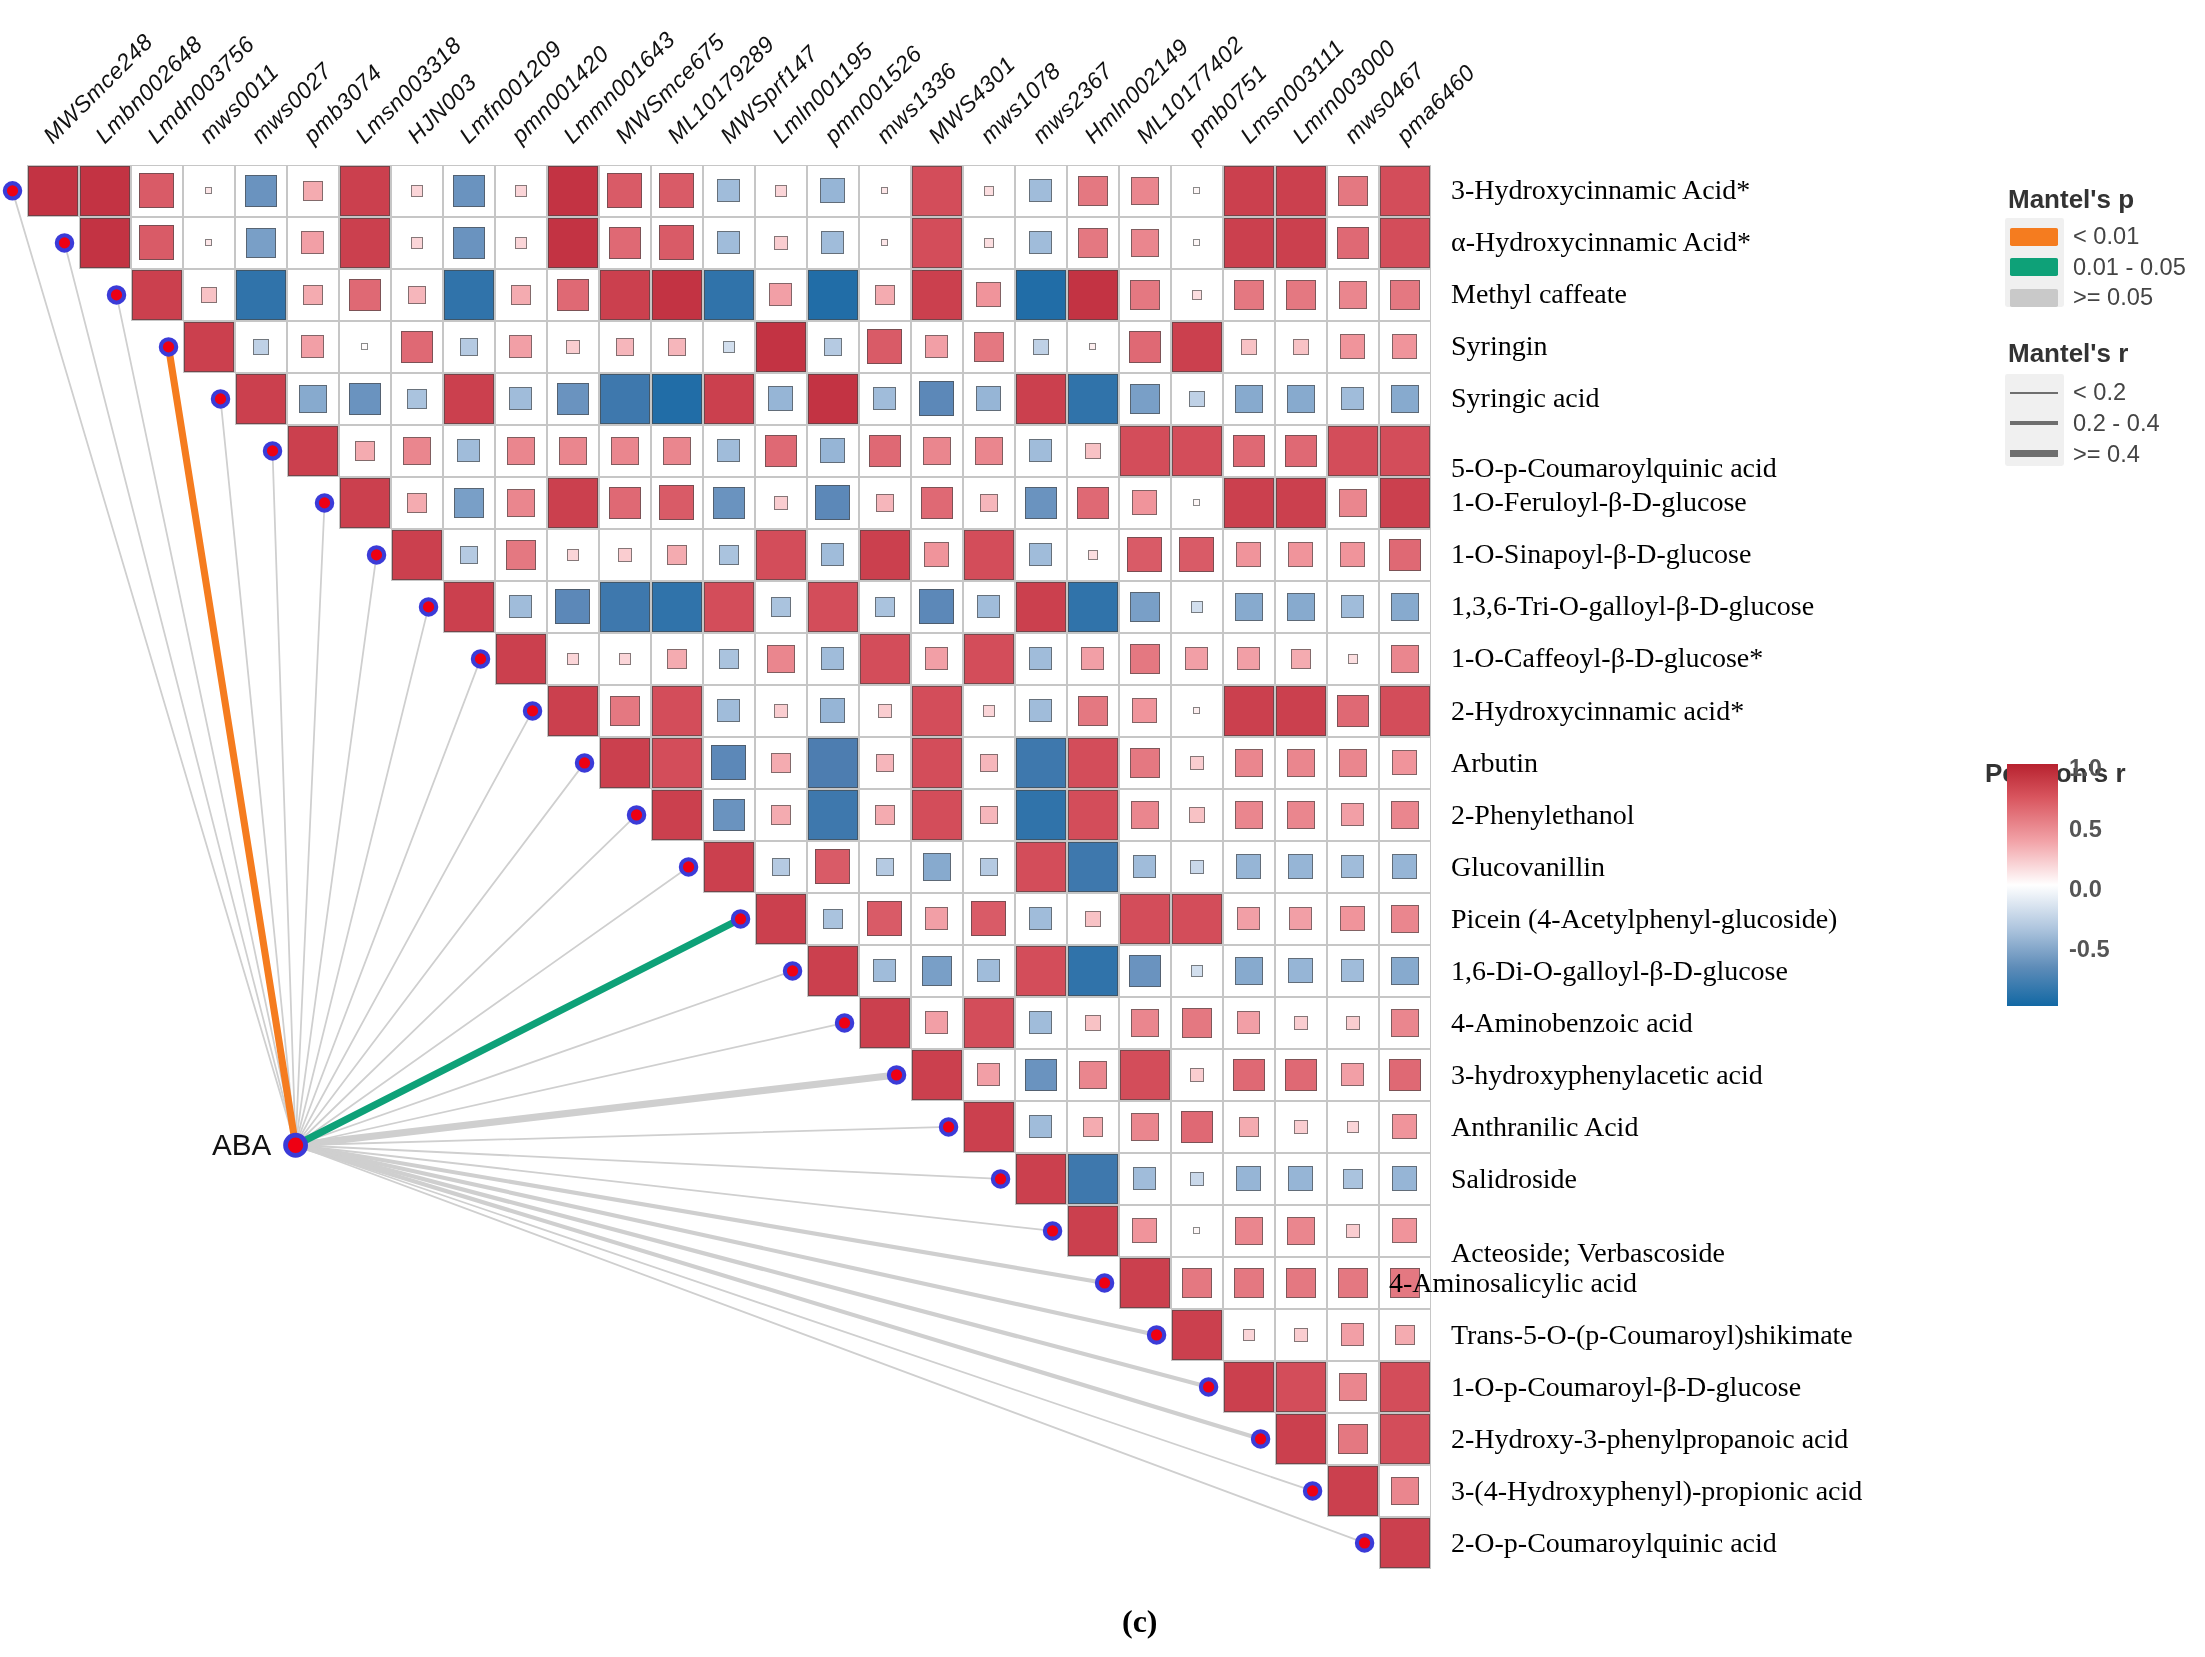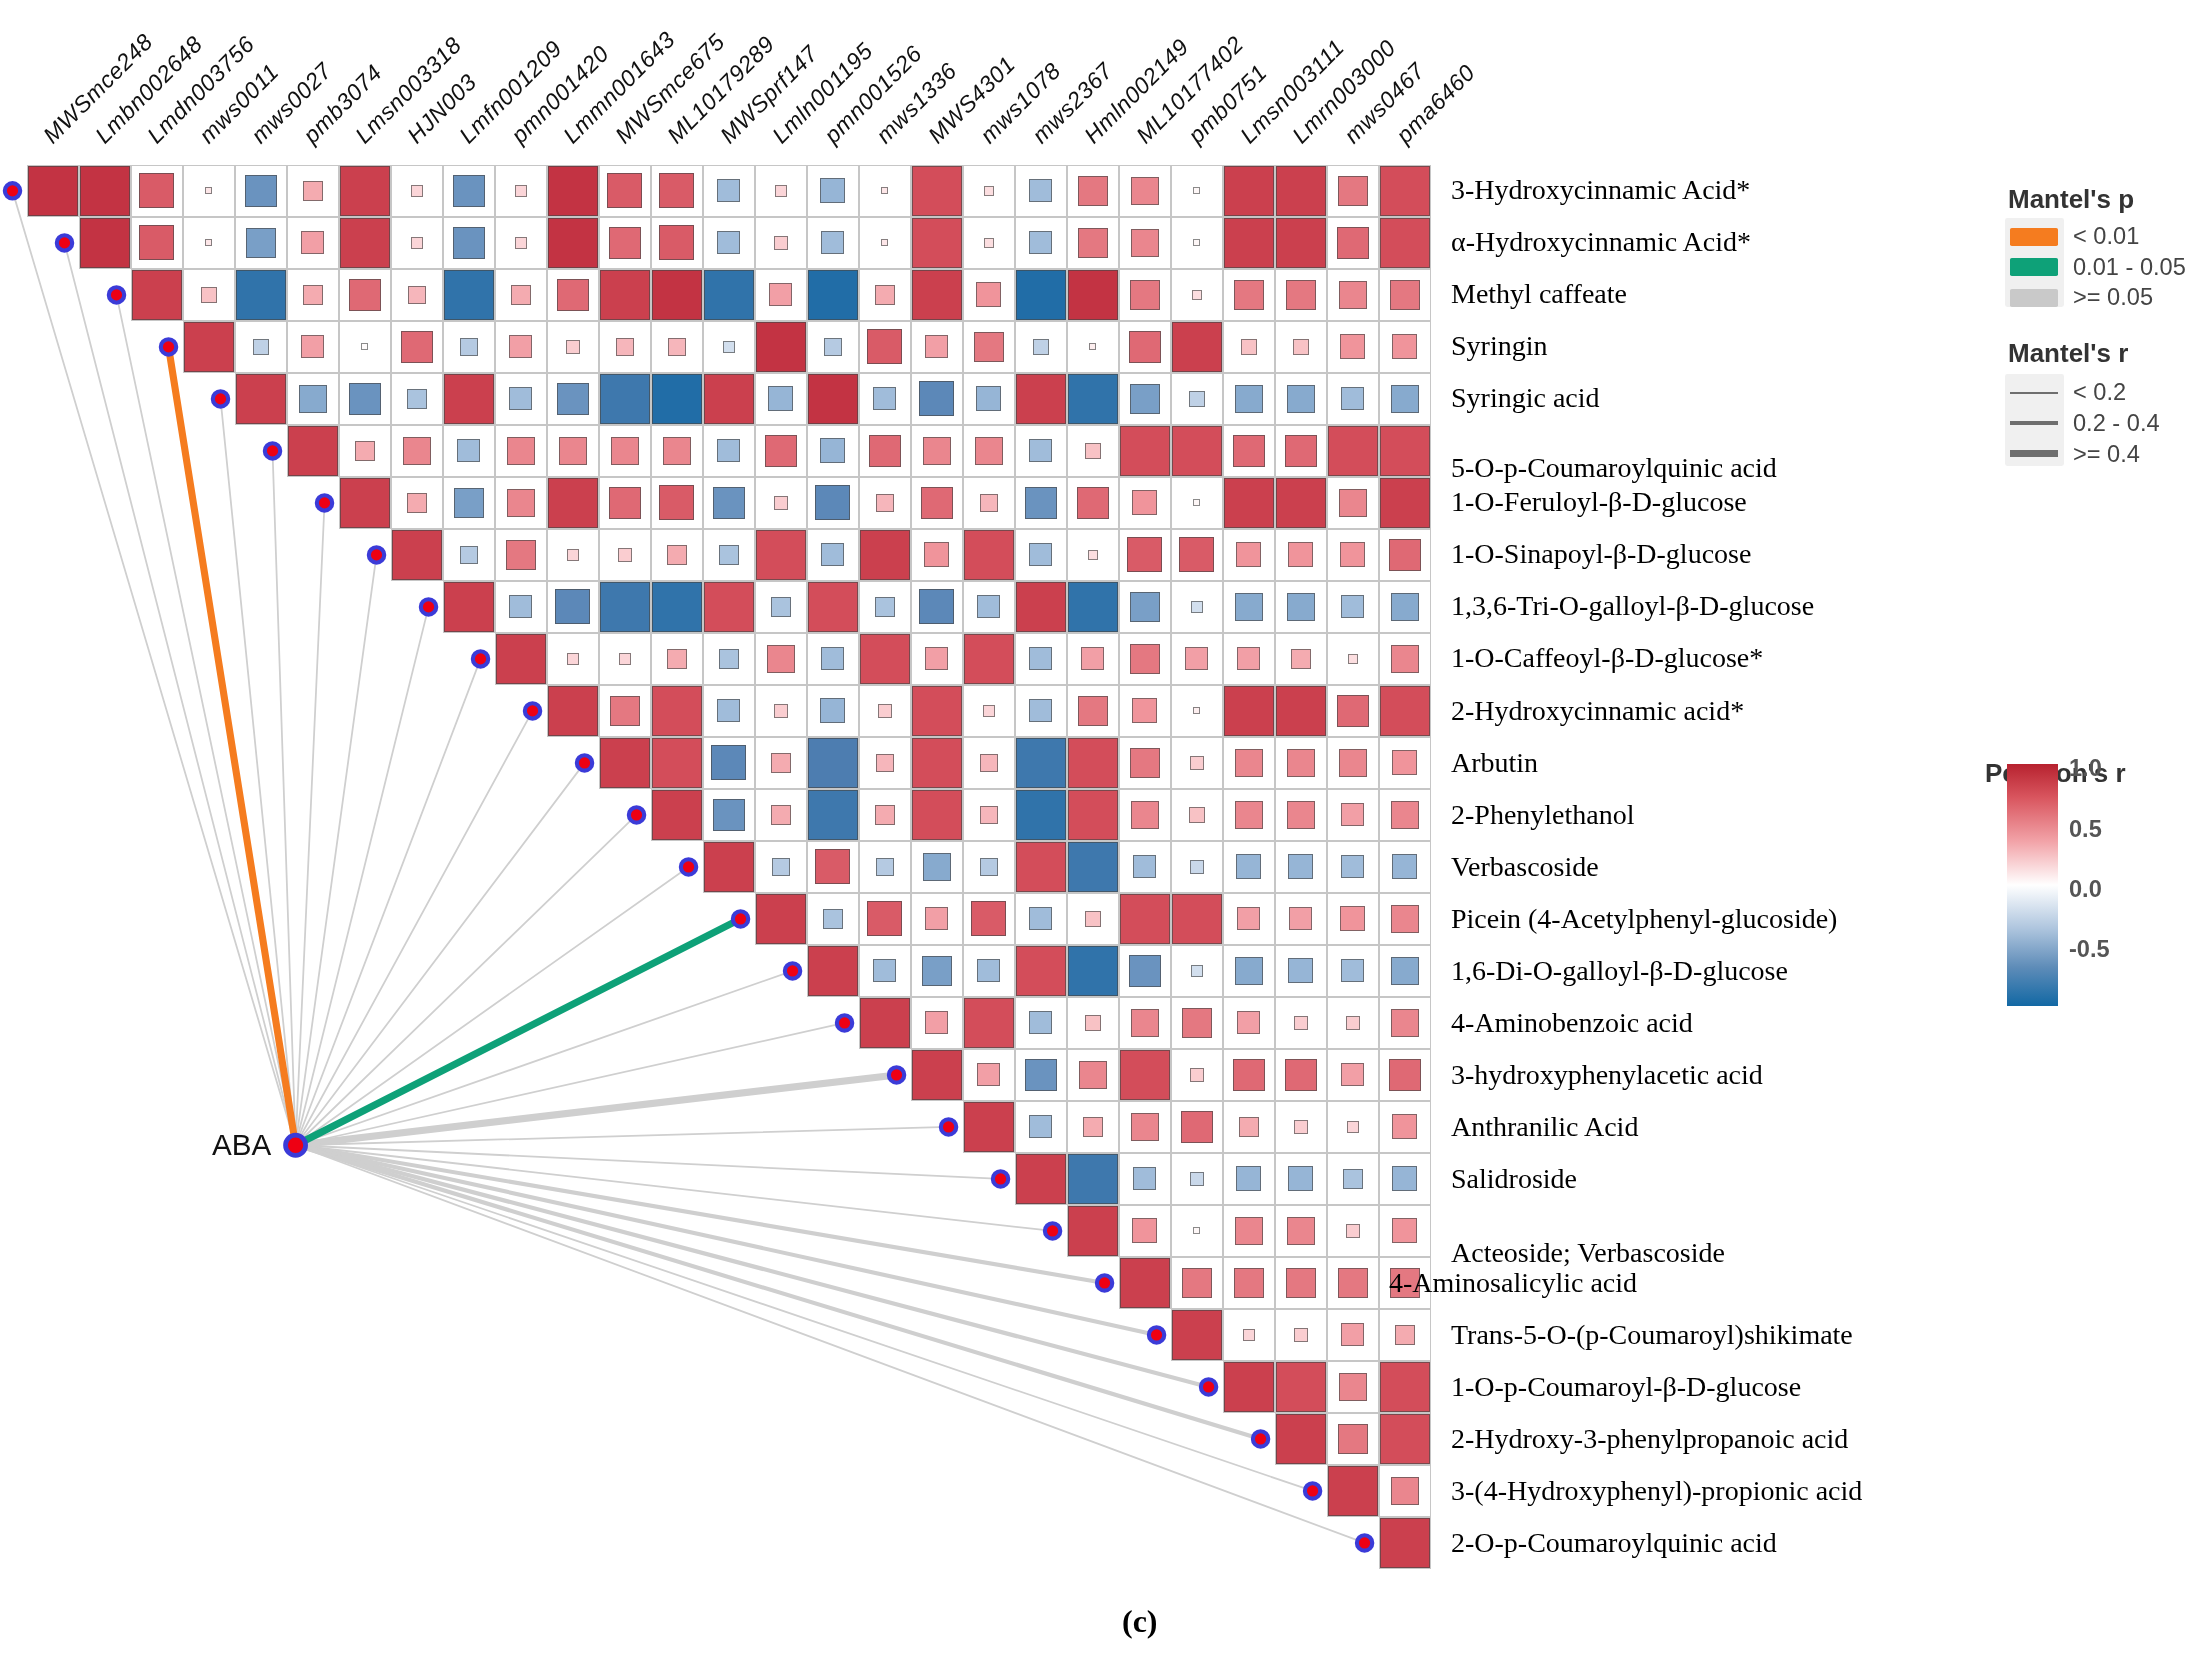--- a/index.html
+++ b/index.html
@@ -1258,21 +1258,21 @@
       <div class="rowlabel" style="left: 1451px; top: 330px;">Syringin</div>
       <div class="rowlabel" style="left: 1451px; top: 382px;">Syringic acid</div>
       <div class="rowlabel" style="left: 1451px; top: 434px; margin-top: 18px;">5-O-p-Coumaroylquinic acid</div>
       <div class="rowlabel" style="left: 1451px; top: 486px;">1-O-Feruloyl-β-D-glucose</div>
       <div class="rowlabel" style="left: 1451px; top: 538px;">1-O-Sinapoyl-β-D-glucose</div>
       <div class="rowlabel" style="left: 1451px; top: 590px;">1,3,6-Tri-O-galloyl-β-D-glucose</div>
       <div class="rowlabel" style="left: 1451px; top: 642px;">1-O-Caffeoyl-β-D-glucose*</div>
       <div class="rowlabel" style="left: 1451px; top: 695px;">2-Hydroxycinnamic acid*</div>
       <div class="rowlabel" style="left: 1451px; top: 747px;">Arbutin</div>
       <div class="rowlabel" style="left: 1451px; top: 799px;">2-Phenylethanol</div>
-      <div class="rowlabel" style="left: 1451px; top: 851px;">Verbascoside</div>
+      <div class="rowlabel" style="left: 1451px; top: 851px;">Glucovanillin</div>
       <div class="rowlabel" style="left: 1451px; top: 903px;">Picein (4-Acetylphenyl-glucoside)</div>
       <div class="rowlabel" style="left: 1451px; top: 955px;">1,6-Di-O-galloyl-β-D-glucose</div>
       <div class="rowlabel" style="left: 1451px; top: 1007px;">4-Aminobenzoic acid</div>
       <div class="rowlabel" style="left: 1451px; top: 1059px;">3-hydroxyphenylacetic acid</div>
       <div class="rowlabel" style="left: 1451px; top: 1111px;">Anthranilic Acid</div>
       <div class="rowlabel" style="left: 1451px; top: 1163px;">Salidroside</div>
       <div class="rowlabel" style="left: 1451px; top: 1215px; margin-top: 22px;">Acteoside; Verbascoside</div>
       <div class="rowlabel" style="left: 1389px; top: 1267px;">4-Aminosalicylic acid</div>
       <div class="rowlabel" style="left: 1451px; top: 1319px;">Trans-5-O-(p-Coumaroyl)shikimate</div>
       <div class="rowlabel" style="left: 1451px; top: 1371px;">1-O-p-Coumaroyl-β-D-glucose</div>

